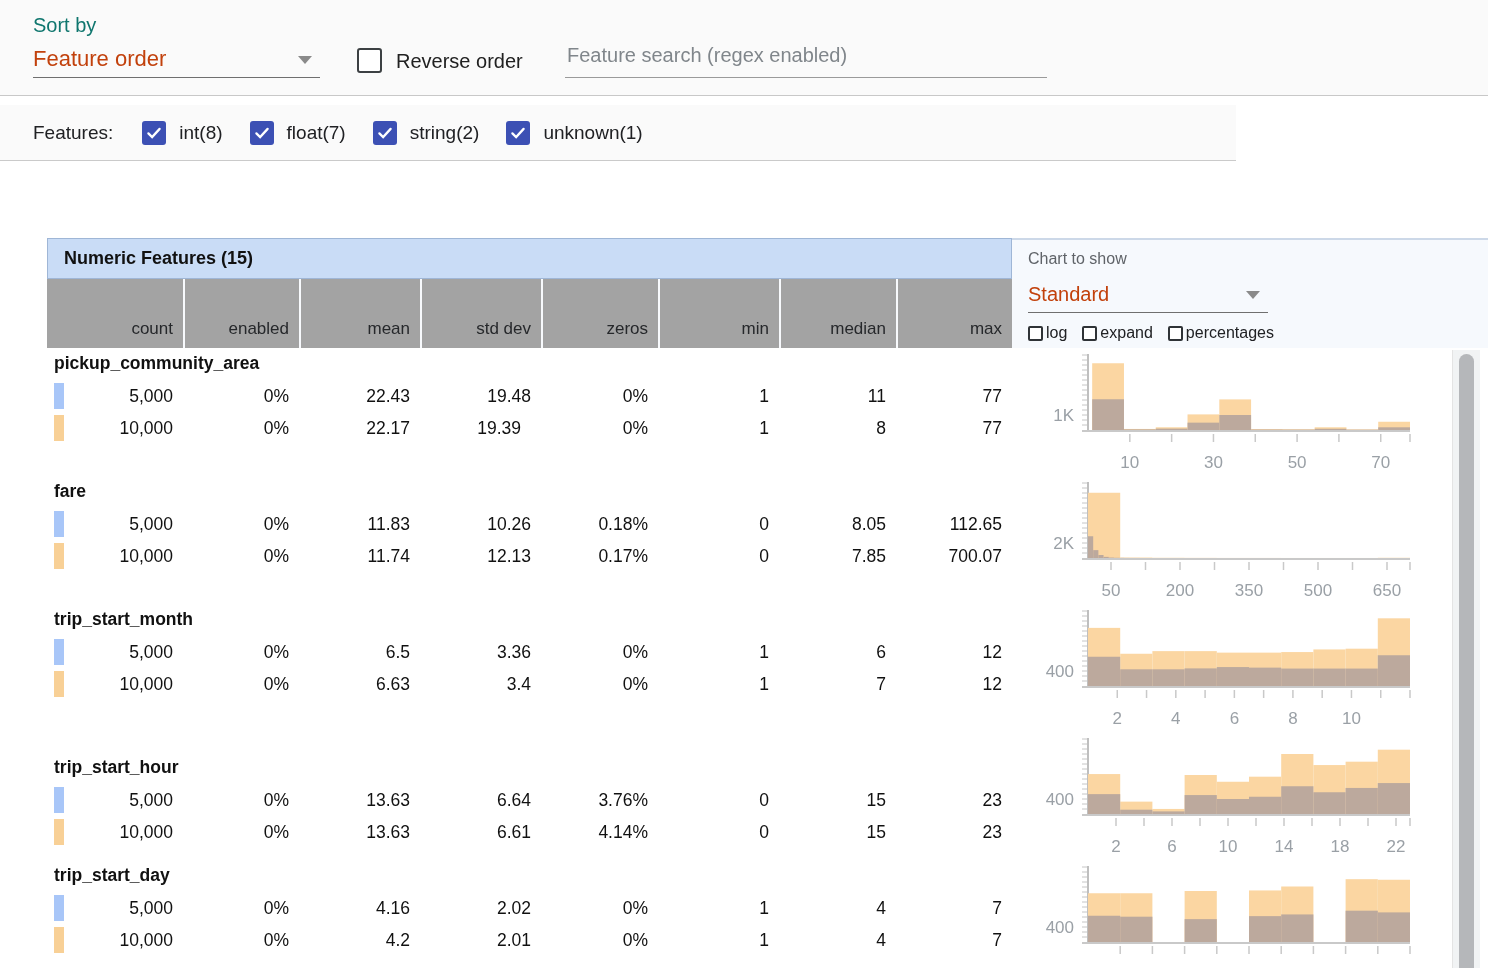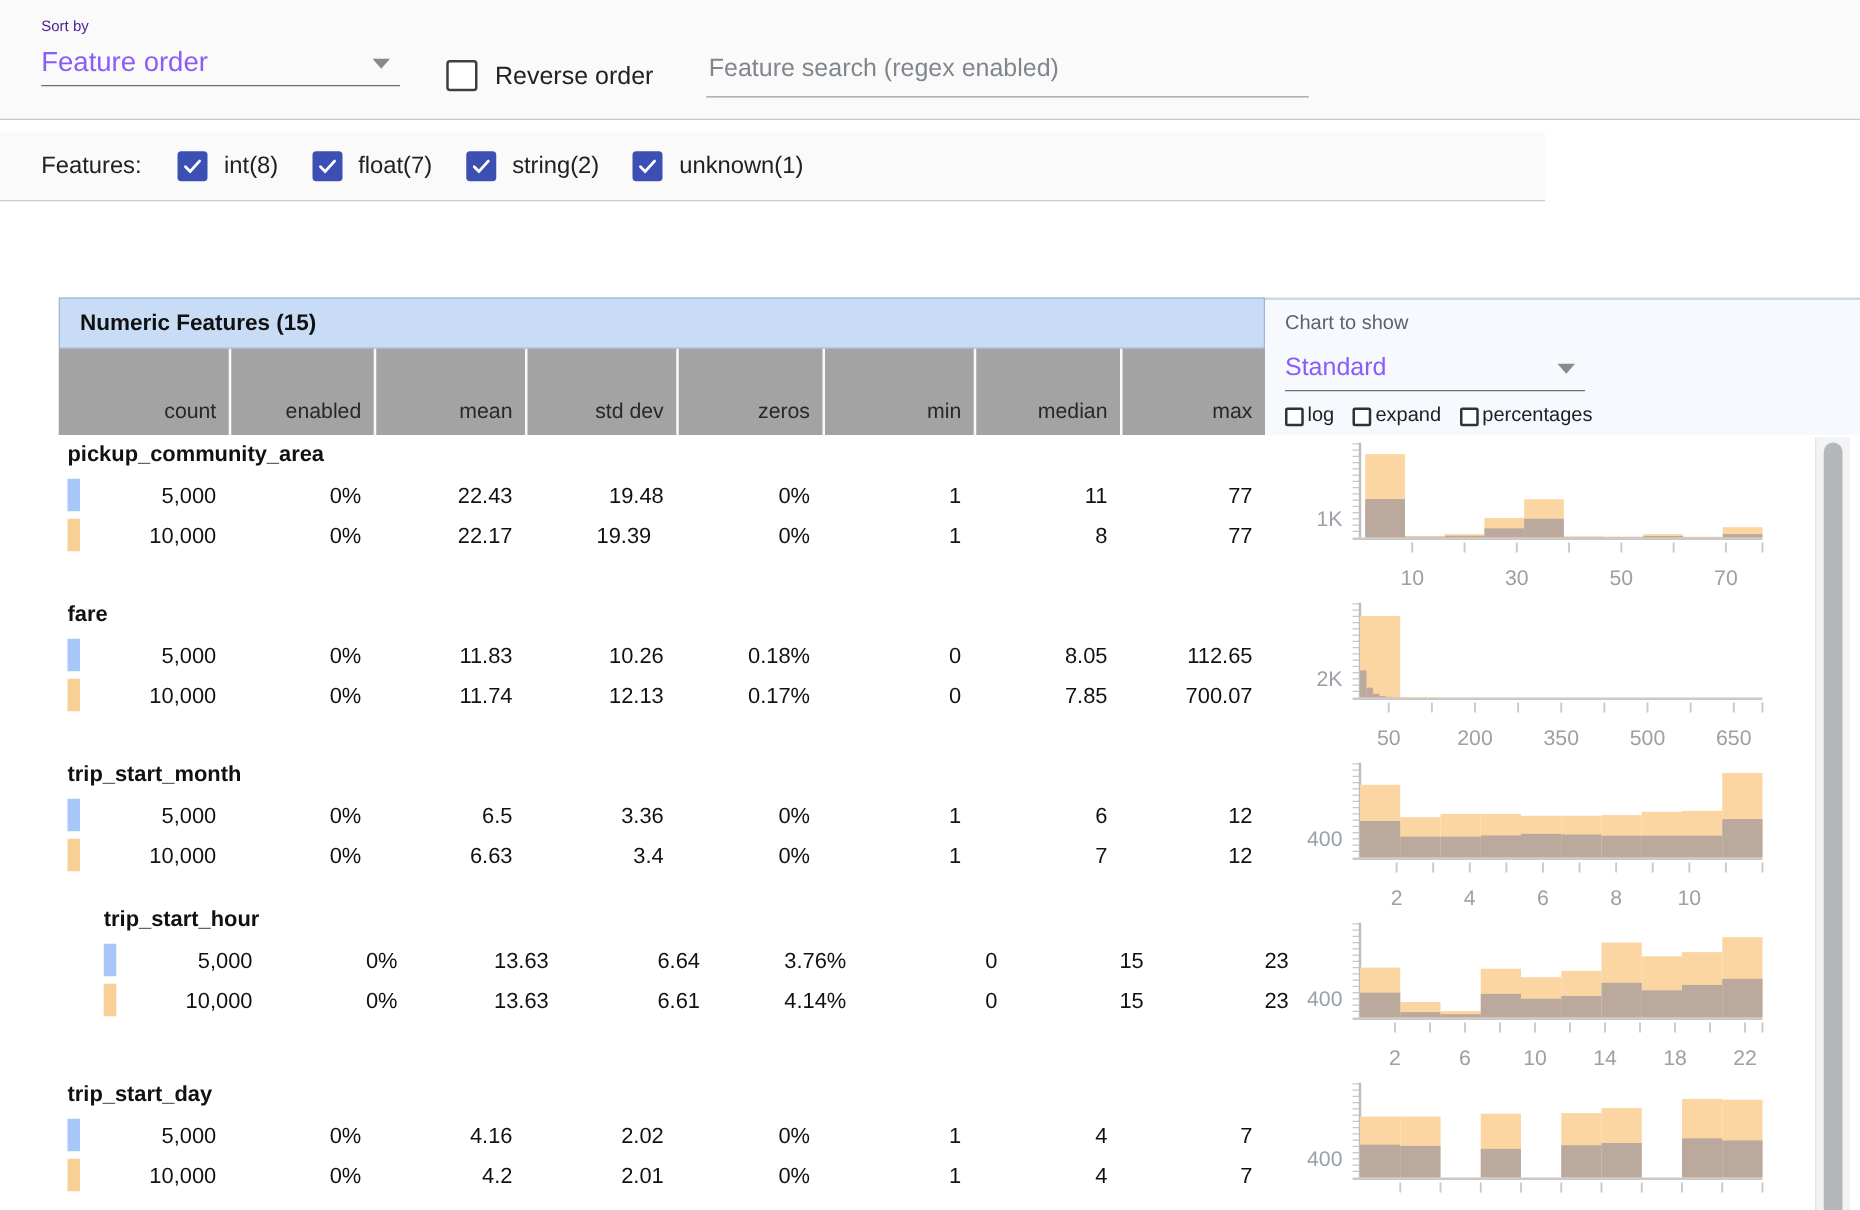--- a/index.html
+++ b/index.html
@@ -4,22 +4,22 @@
 <style>
   * { margin:0; padding:0; box-sizing:border-box; }
   html,body { width:1488px; height:968px; background:#ffffff;
     font-family:"Liberation Sans","DejaVu Sans",sans-serif; color:#202124; }
   #app { position:relative; width:1488px; height:968px; overflow:hidden; background:#fff; }
 
   
   .topbar { position:absolute; left:0; top:8; width:1488px; height:96px;
     background:#fafafa; border-bottom:1px solid #c8c8c8; }
   .sortby { position:absolute; left:33px; top:14px; width:287px; }
-  .sortby .small-label { font-size:12px; color:#4c1d95; }
-  .select-value { position:relative; margin-top:7px; font-size:22px; color:#8b5cf6;
+  .sortby .small-label { font-size:20px; color:#0f766e; }
+  .select-value { position:relative; margin-top:7px; font-size:22px; color:#c2410c;
     height:34px; line-height:30px; border-bottom:1.5px solid #6f6f6f; padding-right:24px; cursor:pointer; }
   .dd-arrow { position:absolute; right:8px; top:12px; width:0; height:0;
     border-left:7px solid transparent; border-right:7px solid transparent; border-top:8px solid #8a8a8a; }
   .cb { background:#fff; border:2.5px solid #3c4043; border-radius:3px; cursor:pointer; }
   .reverse-box { position:absolute; left:357px; top:48px; width:25px; height:25px; }
   .reverse-label { position:absolute; left:396px; top:49px; font-size:20px; color:#212121; line-height:25px; }
   .search-input { position:absolute; left:565px; top:40px; width:482px; font-size:20px;
     font-family:inherit; color:#202124; background:transparent; border:none;
     border-bottom:1.5px solid #9a9a9a; padding:4px 2px 10px 2px; outline:none; }
   .search-input::placeholder { color:#80868b; }
@@ -243,21 +243,21 @@
           <span class="stat-cell" style="left: 0px; width: 136px;">10,000</span>
           <span class="stat-cell" style="left: 136px; width: 116px;">0%</span>
           <span class="stat-cell" style="left: 252px; width: 121px;">6.63</span>
           <span class="stat-cell" style="left: 373px; width: 121px;">3.4</span>
           <span class="stat-cell" style="left: 494px; width: 117px;">0%</span>
           <span class="stat-cell" style="left: 611px; width: 121px;">1</span>
           <span class="stat-cell" style="left: 732px; width: 117px;">7</span>
           <span class="stat-cell" style="left: 849px; width: 116px;">12</span>
         </div>
       </div>
-      <div class="feat" style="top: 372px; margin-left: 29px;">
+      <div class="feat" style="top: 404px;">
         <div class="fname">trip_start_hour</div>
         <div class="stat-row" style="top: 33px;">
           <span class="swatch" style="background: rgb(168, 198, 248);"></span>
           <span class="stat-cell" style="left: 0px; width: 136px;">5,000</span>
           <span class="stat-cell" style="left: 136px; width: 116px;">0%</span>
           <span class="stat-cell" style="left: 252px; width: 121px;">13.63</span>
           <span class="stat-cell" style="left: 373px; width: 121px;">6.64</span>
           <span class="stat-cell" style="left: 494px; width: 117px;">3.76%</span>
           <span class="stat-cell" style="left: 611px; width: 121px;">0</span>
           <span class="stat-cell" style="left: 732px; width: 117px;">15</span>

